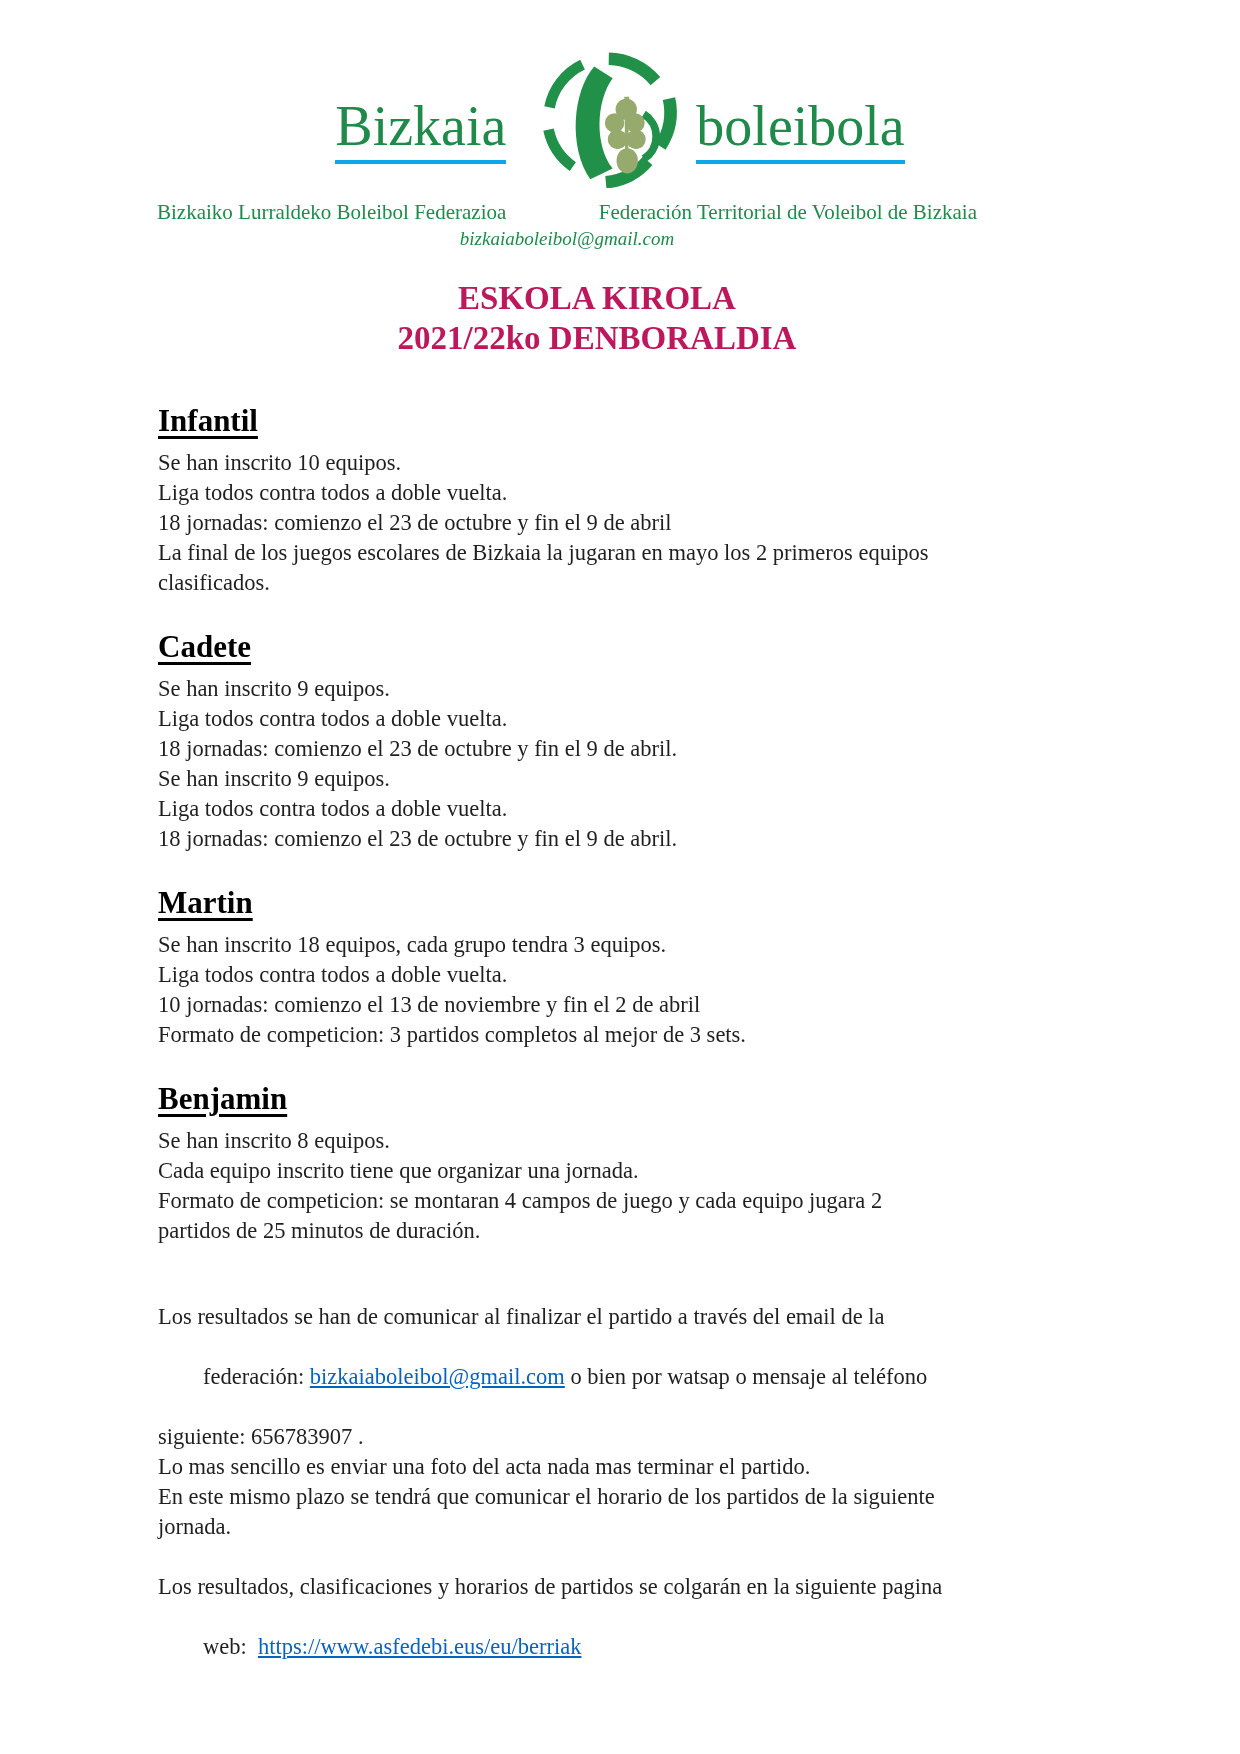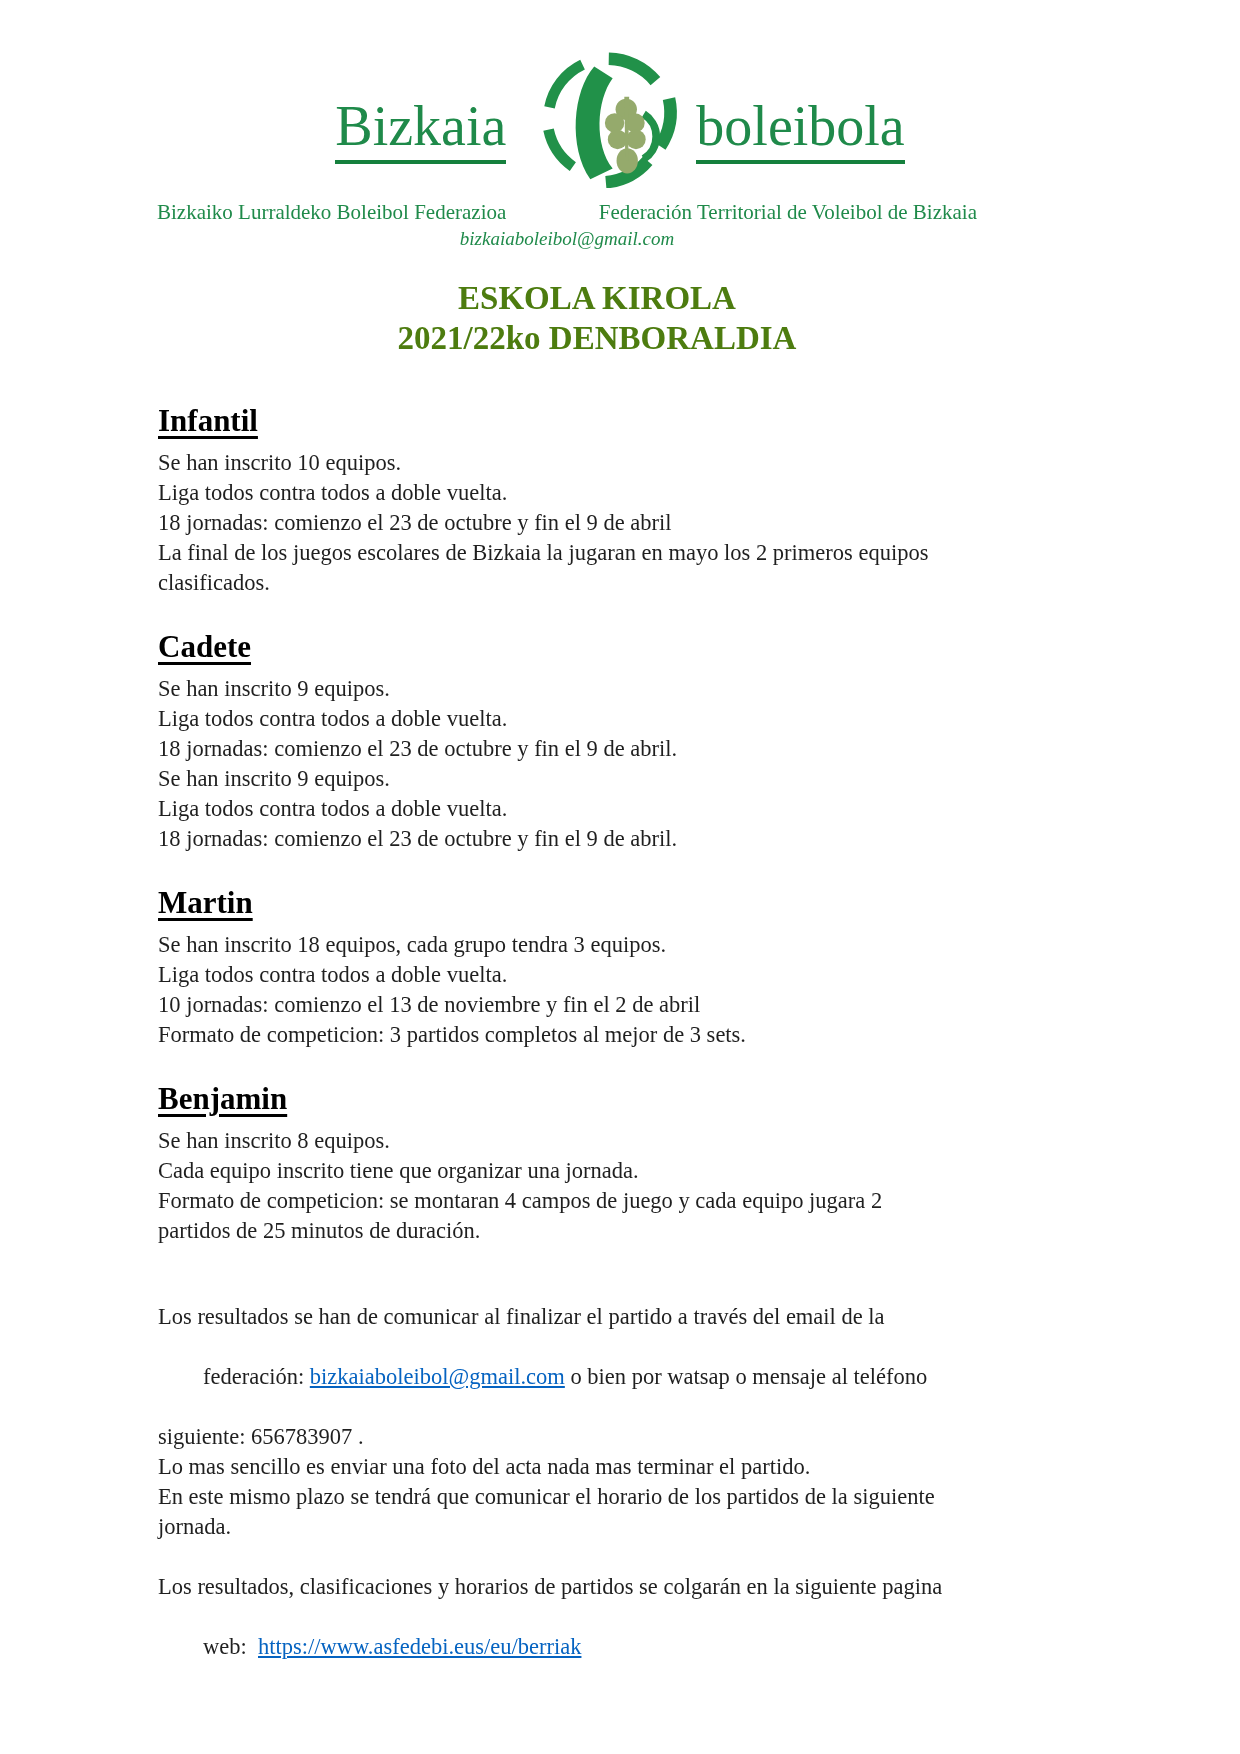--- a/index.html
+++ b/index.html
@@ -16,21 +16,21 @@
   
   .brand-row {
     display: flex;
     justify-content: center;
     align-items: center;
     padding-top: 52px;
   }
   .brand-word {
     font-size: 56px;
     color: #1f8a4a;
-    border-bottom: 4px solid #15803d;
+    border-bottom: 4px solid #0ea5e9;
     padding-bottom: 2px;
     line-height: 1.1;
     transform: translateY(10px);
   }
   .brand-logo { width: 186px; height: 136px; margin: 0 2px; }
   .org-row {
     display: flex;
     justify-content: space-between;
     margin: 12px 0 0 157px;
     width: 820px;
@@ -43,21 +43,21 @@
   .addr-email { font-style: italic; font-size: 19px; margin-top: 3px; }
   
   .doc-title {
     margin-left: 157px;
     width: 880px;
     text-align: center;
     font-weight: bold;
     font-size: 33px;
     line-height: 40px;
     margin-top: 28px;
-    color: #4d7c0f;
+    color: #be185d;
   }
   
   .content { margin-left: 158px; width: 900px; }
   .section { margin-top: 0; }
   .section-heading {
     font-size: 31px;
     font-weight: bold;
     color: #000000;
     text-decoration: underline;
     text-decoration-thickness: 3px;

